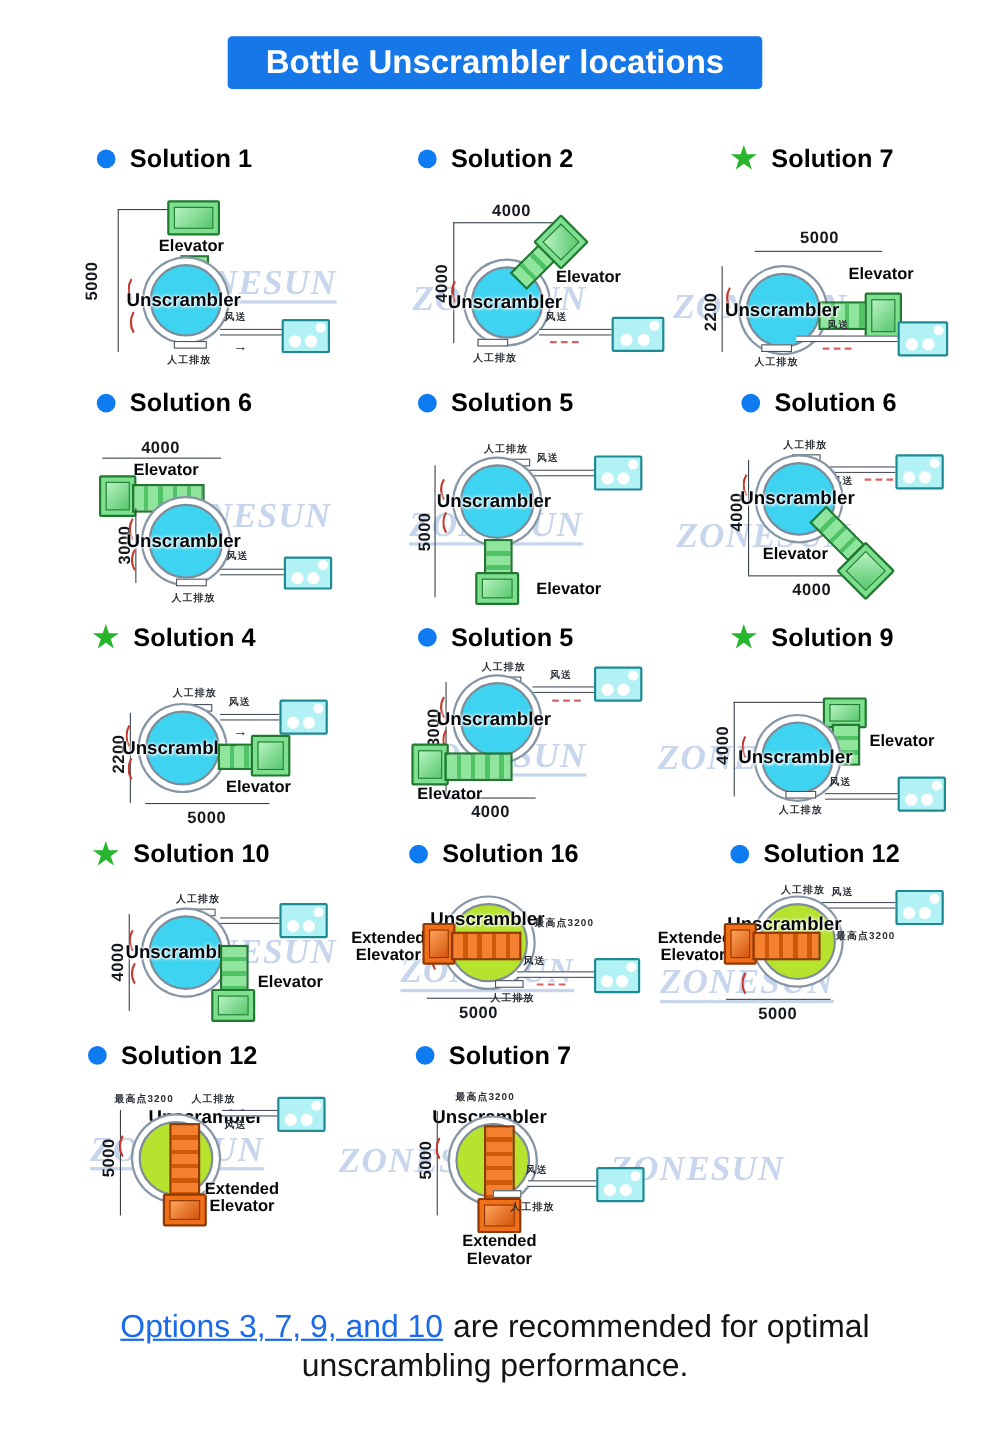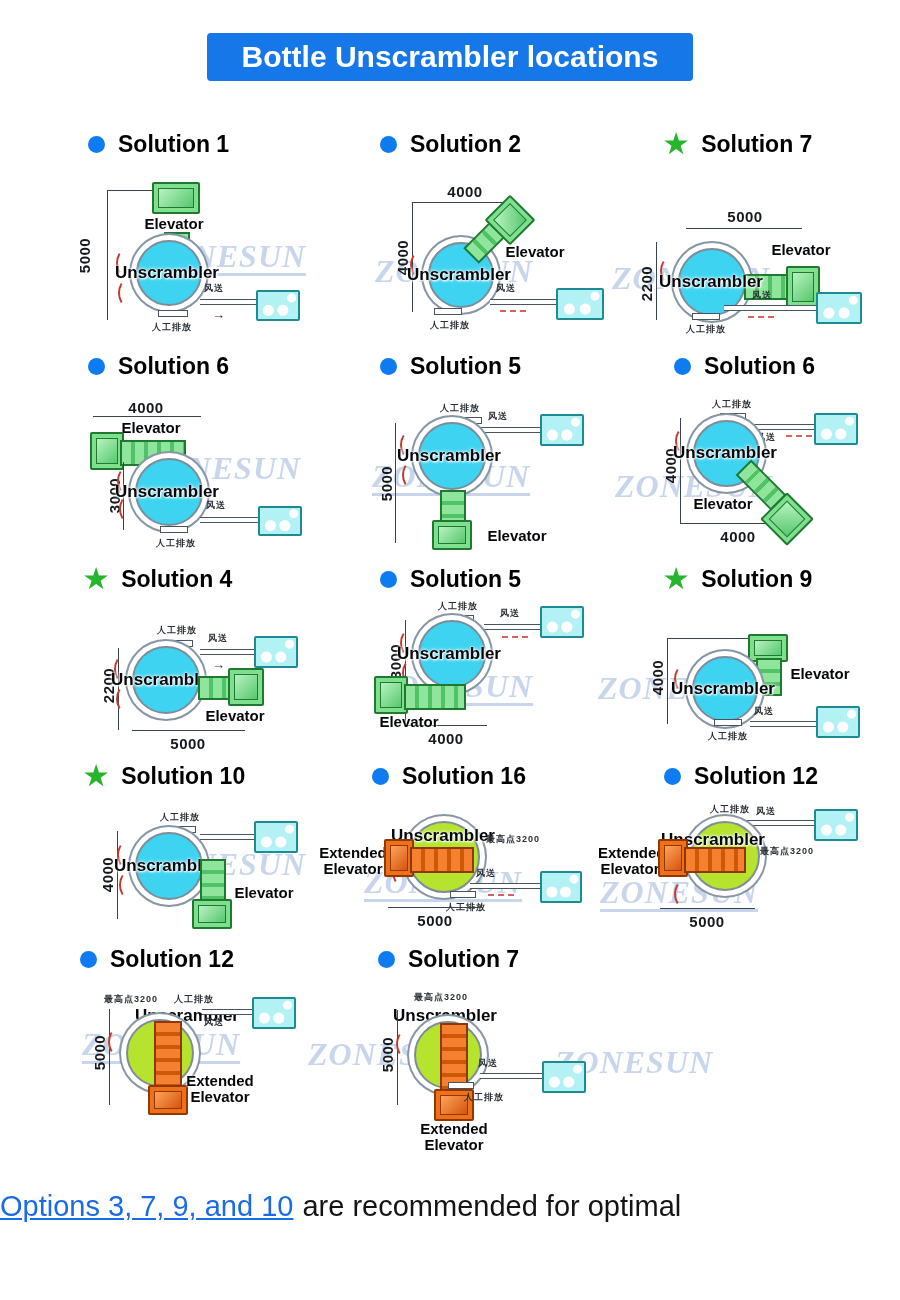--- a/index.html
+++ b/index.html
@@ -39,21 +39,21 @@
                   radial-gradient(circle at 62% 68%,#fff 0 5px,transparent 6px),
                   radial-gradient(circle at 84% 22%,#fff 0 4px,transparent 5px),#b2f1f4}
   .cn{position:absolute;font-weight:700;font-size:9px;line-height:1;color:#2a2f35;letter-spacing:1px;white-space:nowrap}
   .tab{position:absolute;height:5px;background:#fff;border:1.5px solid #4a545e}
   .arc{position:absolute;width:13px;height:22px;border:2px solid transparent;border-left:2.5px solid #c4392e;border-radius:50%}
   .arr{position:absolute;font-weight:700;font-size:13px;line-height:1;color:#2a2f35}
   .rd{position:absolute;width:26px;border-top:2px dashed #d86060}
   .wm{position:absolute;font-family:"Liberation Serif",serif;font-style:italic;font-weight:700;font-size:32px;
       line-height:1;color:rgba(108,146,205,.38);letter-spacing:1px;white-space:nowrap}
   .wm.u{text-decoration:underline;text-underline-offset:6px}
-  .footer{position:absolute;left:0;top:1188px;width:900px;text-align:left;font-size:29px;line-height:1.25;color:#141414}
+  .footer{position:absolute;left:0;top:1188px;width:900px;text-align:center;font-size:29px;line-height:1.25;color:#141414}
   .flink{color:#1b6ae8;text-decoration:underline;margin-right:9px}
 </style>
 </head>
 <body>
 
 <div id="canvas">
 
   <div class="banner">Bottle Unscrambler locations</div>
 
   <div class="sol" style="left:88px;top:131px">
@@ -375,15 +375,16 @@
     <div class="elab" style="left:74px;top:136px;width:100px">Extended Elevator</div>
     <div class="conv" style="left:150px;top:88px;width:62px"></div>
     <div class="cn" style="left:148px;top:74px">风送</div>
     <div class="tab" style="left:118px;top:97px;width:24px"></div>
     <div class="cn" style="left:134px;top:108px">人工排放</div>
     <div class="tbl" style="left:212px;top:76px;width:40px;height:28px"></div>
   </div>
 
   <div class="footer">
     <span class="flink">Options 3, 7, 9, and 10</span><span>are recommended for optimal</span><br>
+    <span>unscrambling performance.</span>
   </div>
 
 </div>
 
 </body></html>

